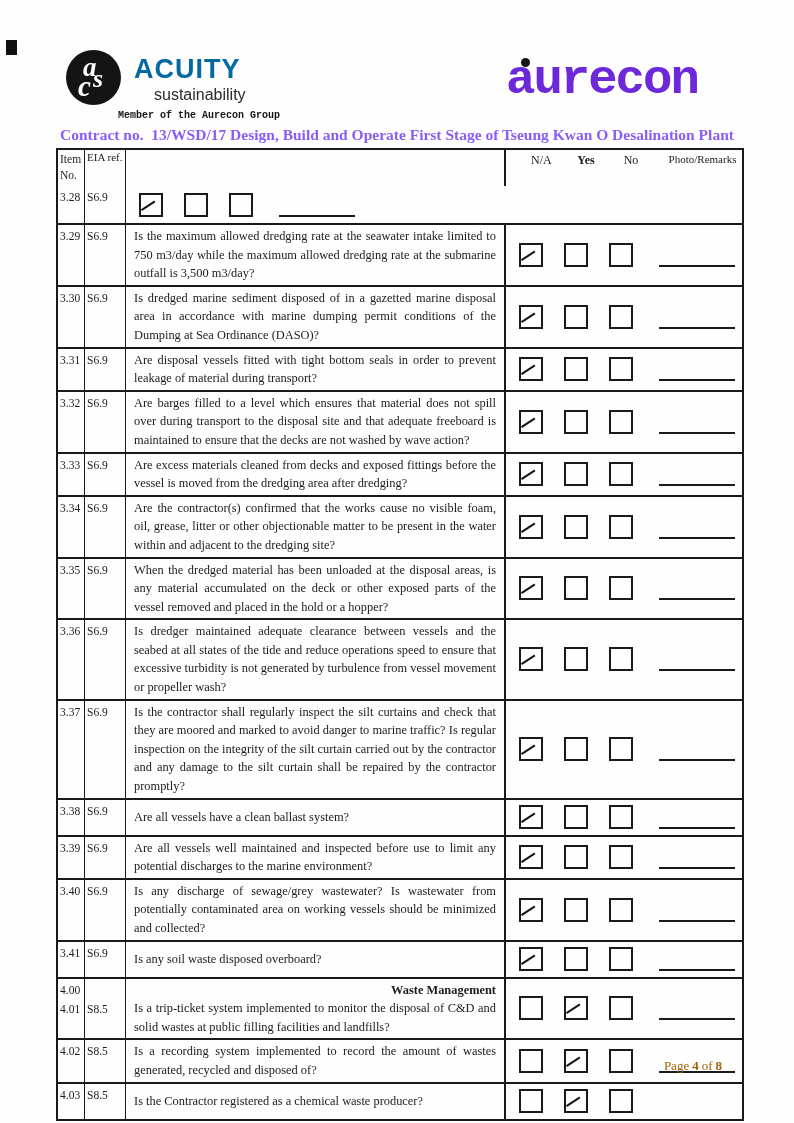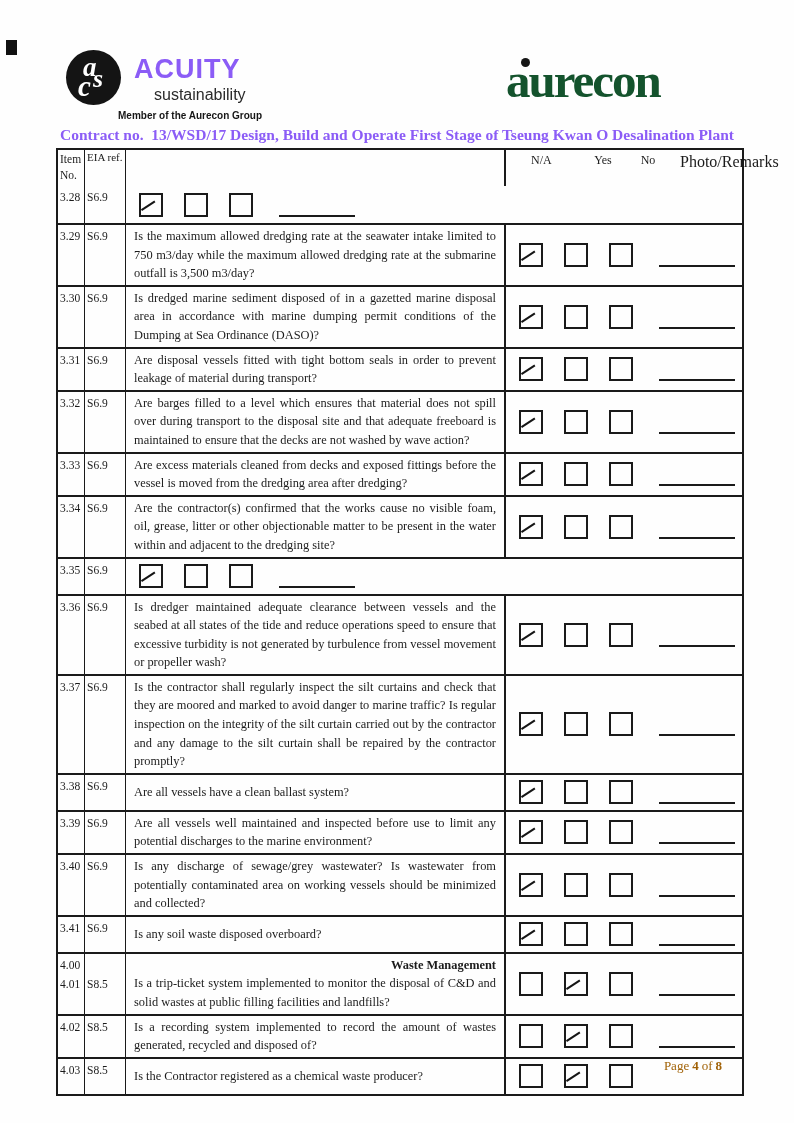--- a/index.html
+++ b/index.html
@@ -14,33 +14,33 @@
   .acuity-mono{
     position:absolute; left:0; top:4px; width:55px; height:55px; border-radius:50%;
     background:#141414; color:#fff; font-family:"Liberation Serif", serif; font-style:italic; font-weight:bold;
   }
   .acuity-mono span{position:absolute; line-height:1;}
   .mono-a{left:17px; top:4px;  font-size:27px;}
   .mono-s{left:27px; top:16px; font-size:26px;}
   .mono-c{left:12px; top:22px; font-size:29px;}
   .acuity-name{
     position:absolute; left:68px; top:8px;
-    font-family:"Liberation Sans", sans-serif; font-weight:bold; font-size:27px; letter-spacing:1px; color:#8b5cf6;
+    font-family:"Liberation Sans", sans-serif; font-weight:bold; font-size:27px; letter-spacing:1px; color:#0369a1;
   }
   .acuity-sub{
     position:absolute; left:88px; top:40px;
     font-family:"Liberation Sans", sans-serif; font-size:16px; color:#2a2a2a;text-align:center;
   }
   .acuity-member{
     position:absolute; left:52px; top:64px; width:200px;
-    font-family:Liberation Sans, sans-serif; font-weight:bold; font-size:10px; color:#161616;
+    font-family:Liberation Mono, monospace; font-weight:bold; font-size:10px; color:#161616;
   }
   .aurecon{
     position:absolute; left:506px; top:52px;
-    font-family:Liberation Serif, serif; font-weight:bold; font-size:49px; letter-spacing:-2px; color:#14532d;
+    font-family:Liberation Mono, monospace; font-weight:bold; font-size:49px; letter-spacing:-2px; color:#6d28d9;
   }
   .aurecon-dot{position:absolute; left:15px; top:6px; width:9px; height:9px; border-radius:50%; background:#161616;}
   
   .doc-title{
     position:absolute; left:0; top:126px; width:794px; text-align:center;
     font-weight:bold; font-size:15.5px; color:#8b5cf6; white-space:pre;
   }
   
   .tbl{
     position:absolute; left:56px; top:148px; width:688px;
@@ -68,22 +68,22 @@
   
   .thead{display:flex; min-height:36px; border-top:none; box-sizing:border-box;}
   .th-item{width:27px; flex:none; border-right:1.5px solid #1a1a1a; padding:1px 1px 1px 2px;
            font-size:11.5px; line-height:16px; box-sizing:border-box;}
   .th-ref{width:41px; flex:none; border-right:1.5px solid #1a1a1a; padding:1px 2px;
           font-size:11px; box-sizing:border-box;}
   .th-q{flex:1; border-right:2px solid #1a1a1a; box-sizing:border-box;}
   .th-checks{width:236px; flex:none; display:flex; align-items:flex-start; padding-top:3px;
              font-size:12px; box-sizing:border-box;}
   .th-na,.th-yes,.th-no{width:20px; flex:none; text-align:center; white-space:nowrap;}
-  .th-na{margin-left:25px;} .th-yes{margin-left:42px;} .th-no{margin-left:25px;}
-  .th-remarks{margin-left:22px; width:86px; text-align:center; white-space:nowrap; font-size:16px;}
+  .th-na{margin-left:25px;} .th-yes{margin-left:25px;font-weight:bold;} .th-no{margin-left:25px;}
+  .th-remarks{margin-left:22px; width:86px; text-align:center; white-space:nowrap; font-size:11px;}
   
   .footer{position:absolute; right:72px; top:1058px; font-size:13px; color:#a16207;}
   .footer span{margin-left:3px;}
   .footer .b{font-weight:bold;}
 </style>
 </head>
 <body>
 
 <div class="page">
 
@@ -258,20 +258,24 @@
       <span class="remark-line"></span>
     </div>
   </div>
 
   <div class="trow">
     <div class="c-item">
       <div class="item1">3.35</div>
 
     </div>
     <div class="c-ref">S6.9</div>
+    <div class="c-q">
+
+      <div class="qtext">When the dredged material has been unloaded at the disposal areas, is any material accumulated on the deck or other exposed parts of the vessel removed and placed in the hold or a hopper?</div>
+    </div>
     <div class="c-checks">
       <span class="cb cb-na checked">
               <span class="tick"></span>
             </span>
       <span class="cb cb-yes"></span>
       <span class="cb cb-no"></span>
       <span class="remark-line"></span>
     </div>
   </div>
 

